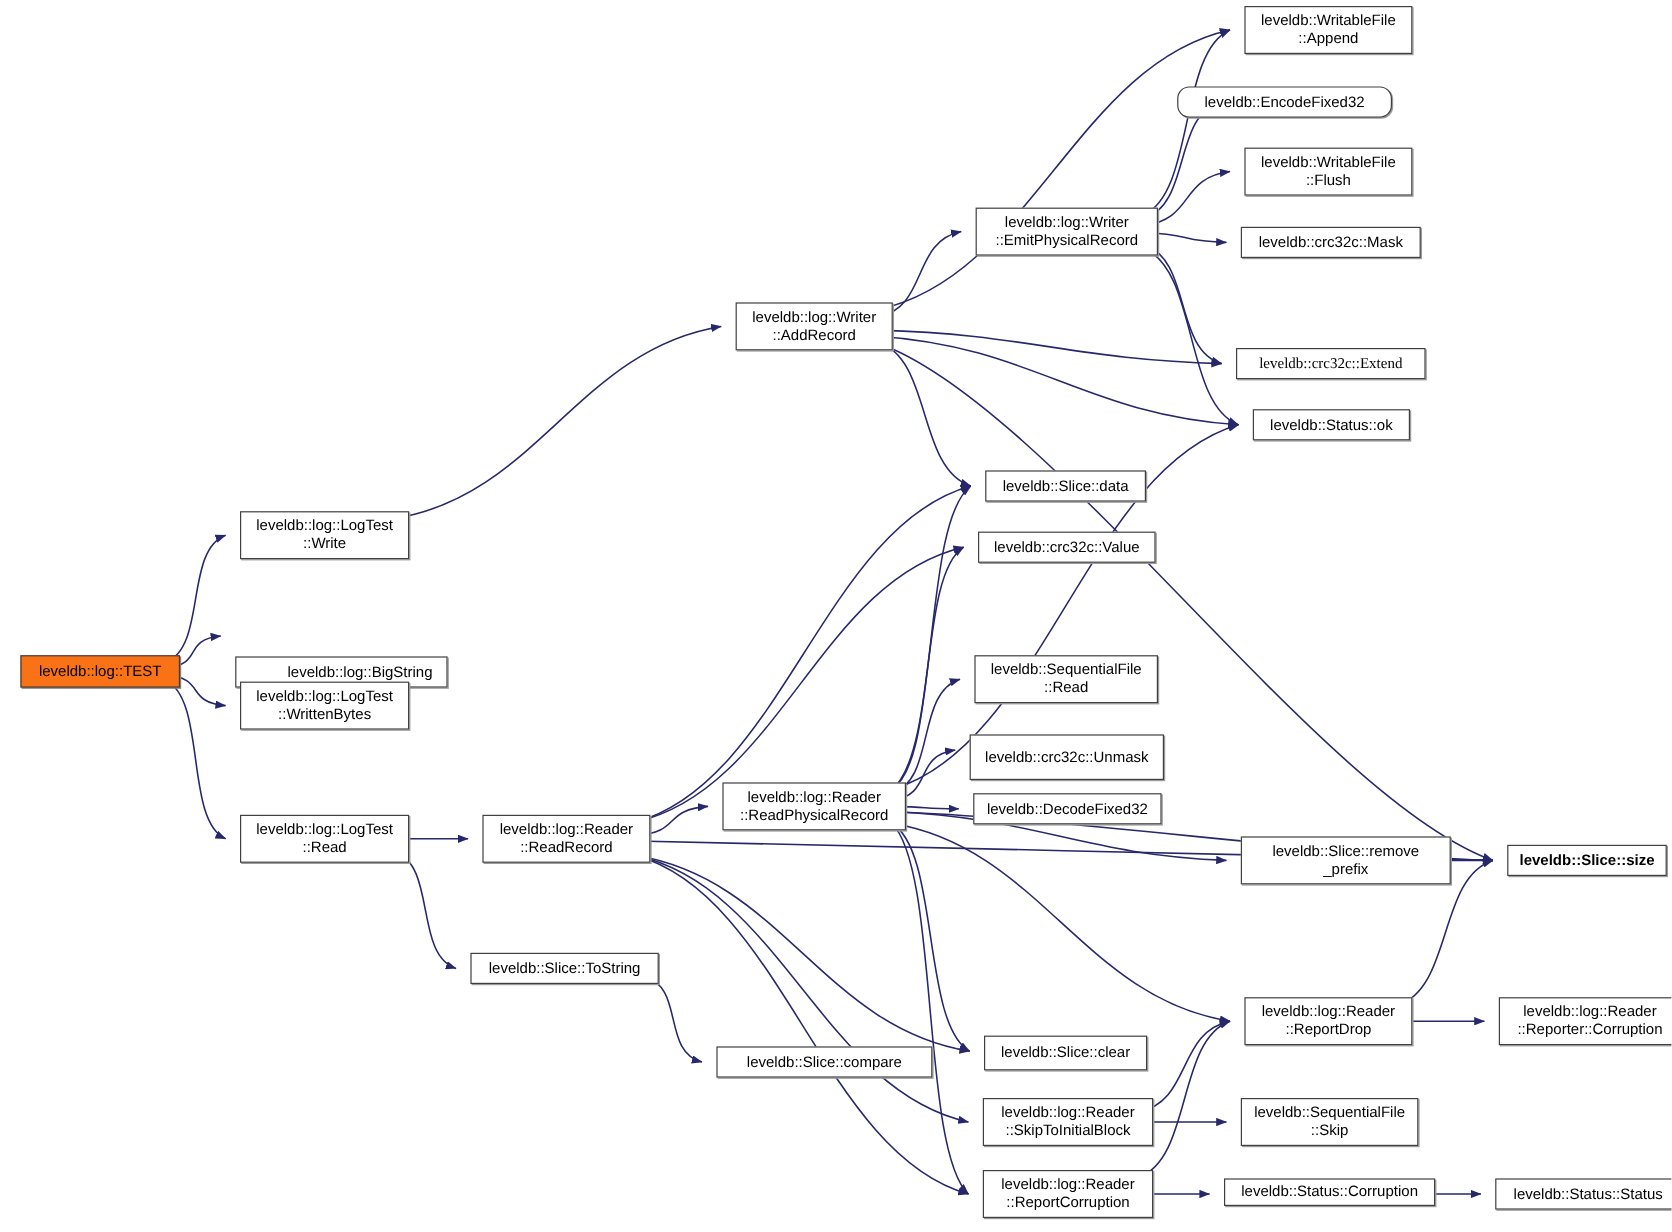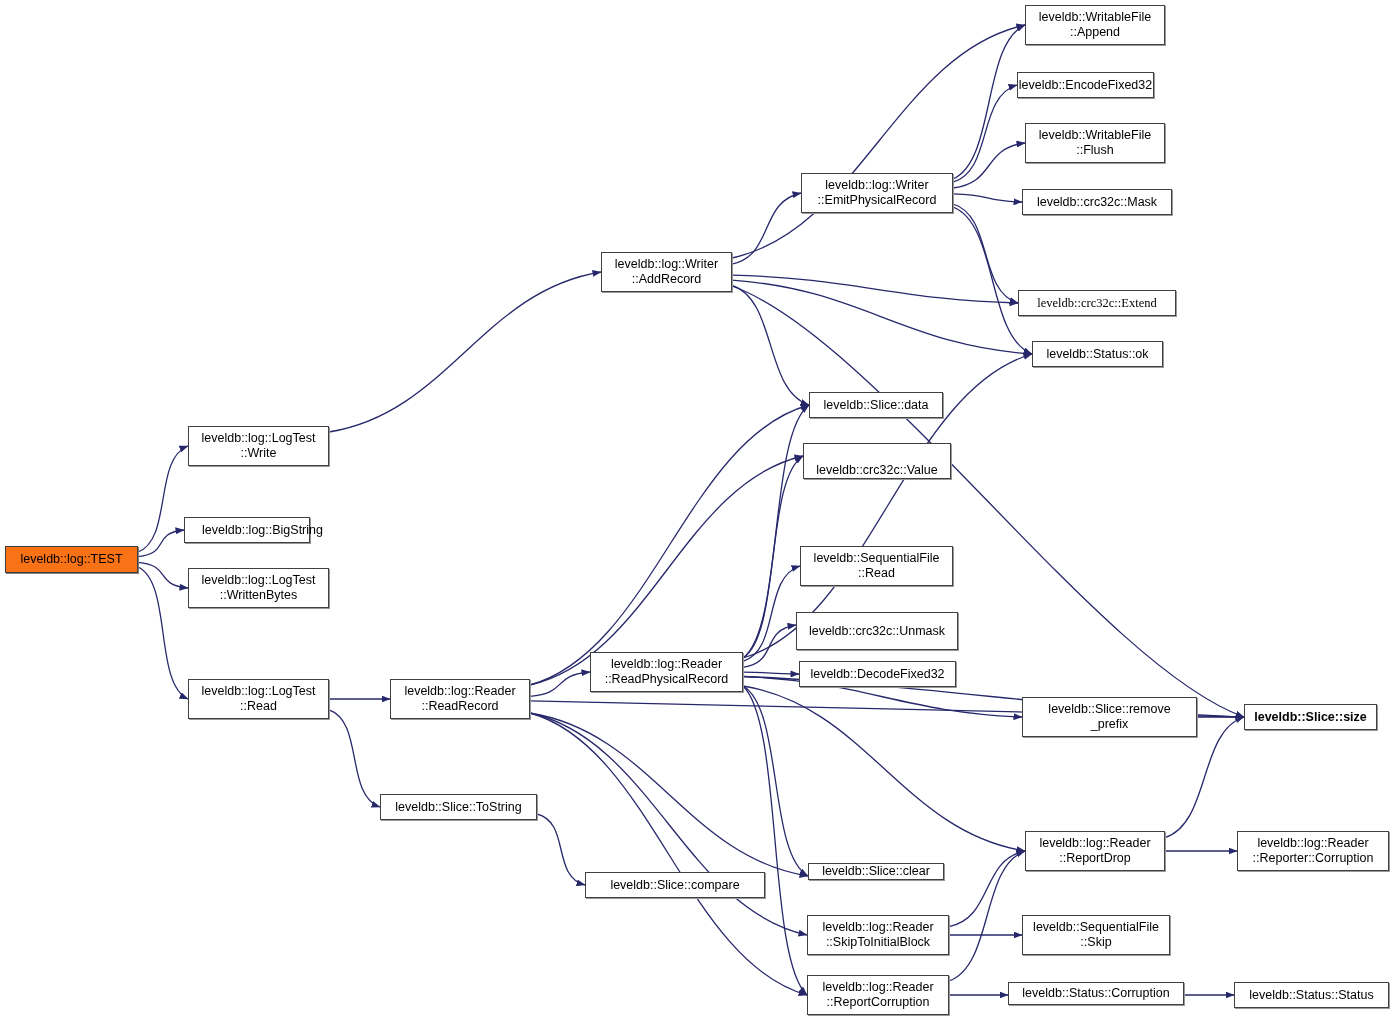--- a/index.html
+++ b/index.html
@@ -30,20 +30,21 @@
     background: #ffffff;
     color: #000000;
     font-size: 12.5px;
     line-height: 15px;
     text-align: center;
     display: flex;
     align-items: center;
     justify-content: center;
     white-space: pre-line;
     letter-spacing: 0px;
+    margin-left: 12px;
   }
   .node.highlight {
     background: #f97316;
     border: 1px solid #404040;
     box-shadow: 1px 1px 0 0 #808080;
   }
   .node.shadow {
     box-shadow: 1px 1px 0 0 #9a9a9a;
   }
 </style>
@@ -103,52 +104,52 @@
         <path d="M 949 926.6 C 993.37 917.528, 980.63 860.072, 1025 851" marker-end="url(#arrow)" stroke="#27286b"></path>
         <path d="M 949 995 C 986.8675 995, 970.1325 995, 1008 995" marker-end="url(#arrow)" stroke="#27286b"></path>
         <path d="M 949 981 C 993.37 965.4, 980.63 866.6, 1025 851" marker-end="url(#arrow)" stroke="#27286b"></path>
         <path d="M 1184 995 C 1218.425 995, 1199.575 995, 1234 995" marker-end="url(#arrow)" stroke="#27286b"></path>
       </g>
   </svg>
   <div id="nodes">
       <div class="node highlight" style="left: 5px; top: 546px; width: 133px; height: 27px;"><span>leveldb::log::TEST</span></div>
       <div class="node shadow" style="left: 188px; top: 426px; width: 141px; height: 40px;"><span>leveldb::log::LogTest
 ::Write</span></div>
-      <div class="node shadow" style="left: 184px; top: 517px; width: 126px; height: 26px; padding-left: 31px;"><span>leveldb::log::BigString</span></div>
+      <div class="node shadow" style="left: 184px; top: 547px; width: 177px; height: 26px; padding-left: 31px;"><span>leveldb::log::BigString</span></div>
       <div class="node shadow" style="left: 188px; top: 568px; width: 141px; height: 40px;"><span>leveldb::log::LogTest
 ::WrittenBytes</span></div>
       <div class="node shadow" style="left: 188px; top: 679px; width: 141px; height: 40px;"><span>leveldb::log::LogTest
 ::Read</span></div>
       <div class="node shadow" style="left: 380px; top: 794px; width: 157px; height: 26px;"><span>leveldb::Slice::ToString</span></div>
       <div class="node shadow" style="left: 390px; top: 679px; width: 140px; height: 40px;"><span>leveldb::log::Reader
 ::ReadRecord</span></div>
       <div class="node shadow" style="left: 601px; top: 252px; width: 131px; height: 40px;"><span>leveldb::log::Writer
 ::AddRecord</span></div>
       <div class="node shadow" style="left: 801px; top: 173px; width: 152px; height: 40px;"><span>leveldb::log::Writer
 ::EmitPhysicalRecord</span></div>
       <div class="node shadow" style="left: 590px; top: 652px; width: 153px; height: 40px;"><span>leveldb::log::Reader
 ::ReadPhysicalRecord</span></div>
       <div class="node shadow" style="left: 1025px; top: 5px; width: 140px; height: 40px;"><span>leveldb::WritableFile
 ::Append</span></div>
-      <div class="node shadow" style="left: 1017px; top: 72px; width: 137px; height: 26px;"><span>leveldb::EncodeFixed32</span></div>
+      <div class="node shadow" style="left: 969px; top: 72px; width: 179px; height: 26px; border-radius: 10px;"><span>leveldb::EncodeFixed32</span></div>
       <div class="node shadow" style="left: 1025px; top: 123px; width: 140px; height: 40px;"><span>leveldb::WritableFile
 ::Flush</span></div>
       <div class="node shadow" style="left: 1022px; top: 189px; width: 150px; height: 26px;"><span>leveldb::crc32c::Mask</span></div>
       <div class="node shadow" style="left: 1018px; top: 290px; width: 158px; height: 26px; font-family: Liberation Serif, serif;"><span>leveldb::crc32c::Extend</span></div>
       <div class="node shadow" style="left: 1032px; top: 341px; width: 131px; height: 26px;"><span>leveldb::Status::ok</span></div>
       <div class="node shadow" style="left: 809px; top: 392px; width: 134px; height: 26px;"><span>leveldb::Slice::data</span></div>
-      <div class="node shadow" style="left: 803px; top: 443px; width: 148px; height: 36px; align-items: flex-end;"><span>leveldb::crc32c::Value</span></div>
+      <div class="node shadow" style="left: 803px; top: 443px; width: 148px; height: 26px;"><span>leveldb::crc32c::Value</span></div>
       <div class="node shadow" style="left: 800px; top: 546px; width: 153px; height: 40px;"><span>leveldb::SequentialFile
 ::Read</span></div>
       <div class="node shadow" style="left: 796px; top: 612px; width: 162px; height: 38px;"><span>leveldb::crc32c::Unmask</span></div>
       <div class="node shadow" style="left: 799px; top: 661px; width: 157px; height: 26px;"><span>leveldb::DecodeFixed32</span></div>
       <div class="node shadow" style="left: 1022px; top: 697px; width: 175px; height: 40px;"><span>leveldb::Slice::remove
 _prefix</span></div>
       <div class="node shadow" style="left: 1244px; top: 704px; width: 133px; height: 26px; font-weight: bold;"><span>leveldb::Slice::size</span></div>
-      <div class="node shadow" style="left: 808px; top: 863px; width: 136px; height: 17px;"><span>leveldb::Slice::clear</span></div>
+      <div class="node shadow" style="left: 808px; top: 863px; width: 136px; height: 29px;"><span>leveldb::Slice::clear</span></div>
       <div class="node shadow" style="left: 585px; top: 872px; width: 180px; height: 26px;"><span>leveldb::Slice::compare</span></div>
       <div class="node shadow" style="left: 807px; top: 915px; width: 142px; height: 40px;"><span>leveldb::log::Reader
 ::SkipToInitialBlock</span></div>
       <div class="node shadow" style="left: 1022px; top: 915px; width: 148px; height: 40px;"><span>leveldb::SequentialFile
 ::Skip</span></div>
       <div class="node shadow" style="left: 1025px; top: 831px; width: 140px; height: 40px;"><span>leveldb::log::Reader
 ::ReportDrop</span></div>
       <div class="node shadow" style="left: 1237px; top: 831px; width: 152px; height: 40px;"><span>leveldb::log::Reader
 ::Reporter::Corruption</span></div>
       <div class="node shadow" style="left: 807px; top: 975px; width: 142px; height: 40px;"><span>leveldb::log::Reader

